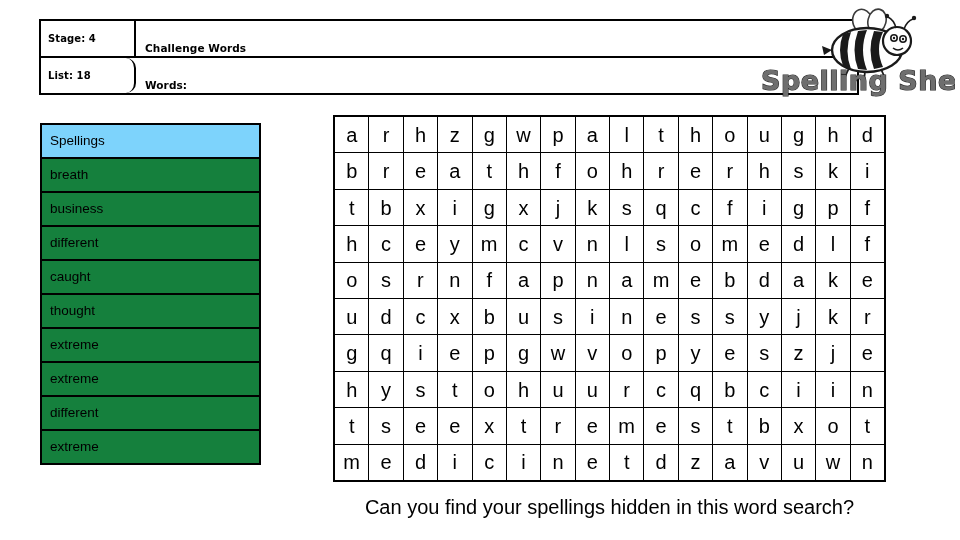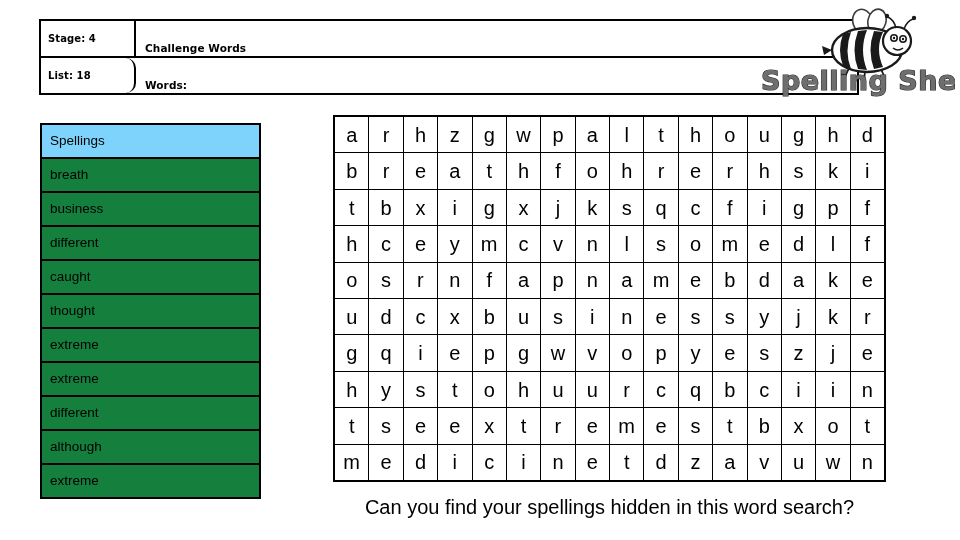--- a/index.html
+++ b/index.html
@@ -216,23 +216,20 @@
   <div class="sp-cell">
       <span>extreme</span>
     </div>
   <div class="sp-cell">
       <span>extreme</span>
     </div>
   <div class="sp-cell">
       <span>different</span>
     </div>
   <div class="sp-cell">
-      <span>although</span>
-    </div>
-  <div class="sp-cell">
       <span>extreme</span>
     </div>
 </div>
 
 <div id="grid">
     <div class="grid-row">
       <div class="grid-cell">a</div>
       <div class="grid-cell">r</div>
       <div class="grid-cell">h</div>
       <div class="grid-cell">z</div>

